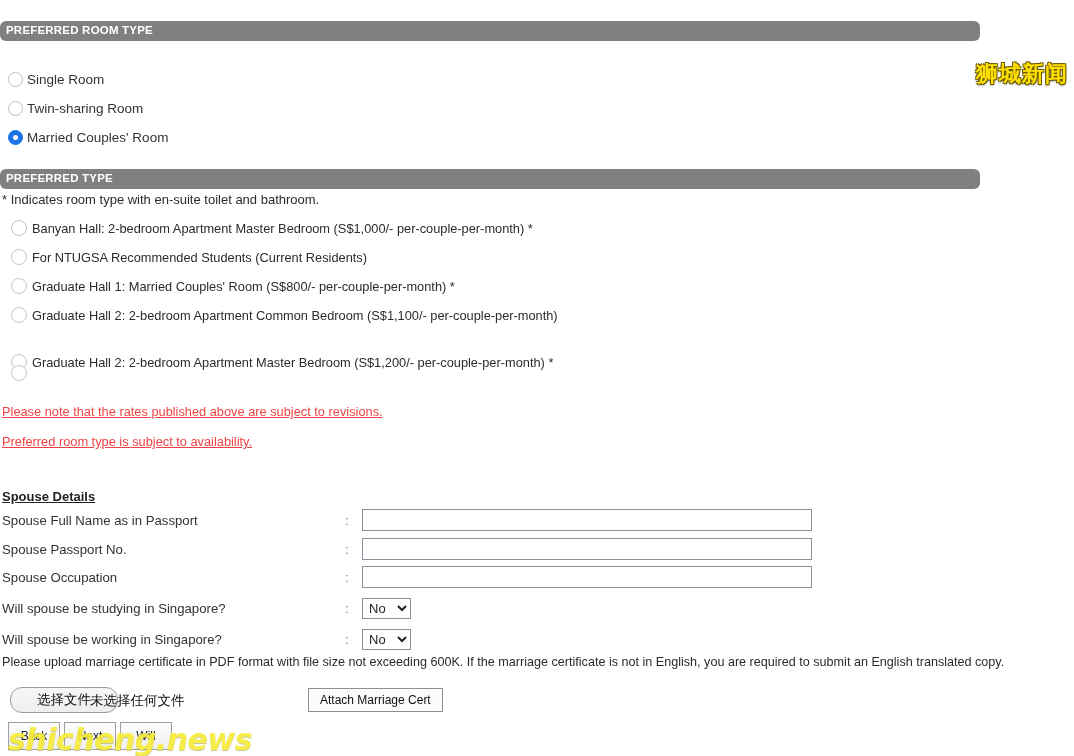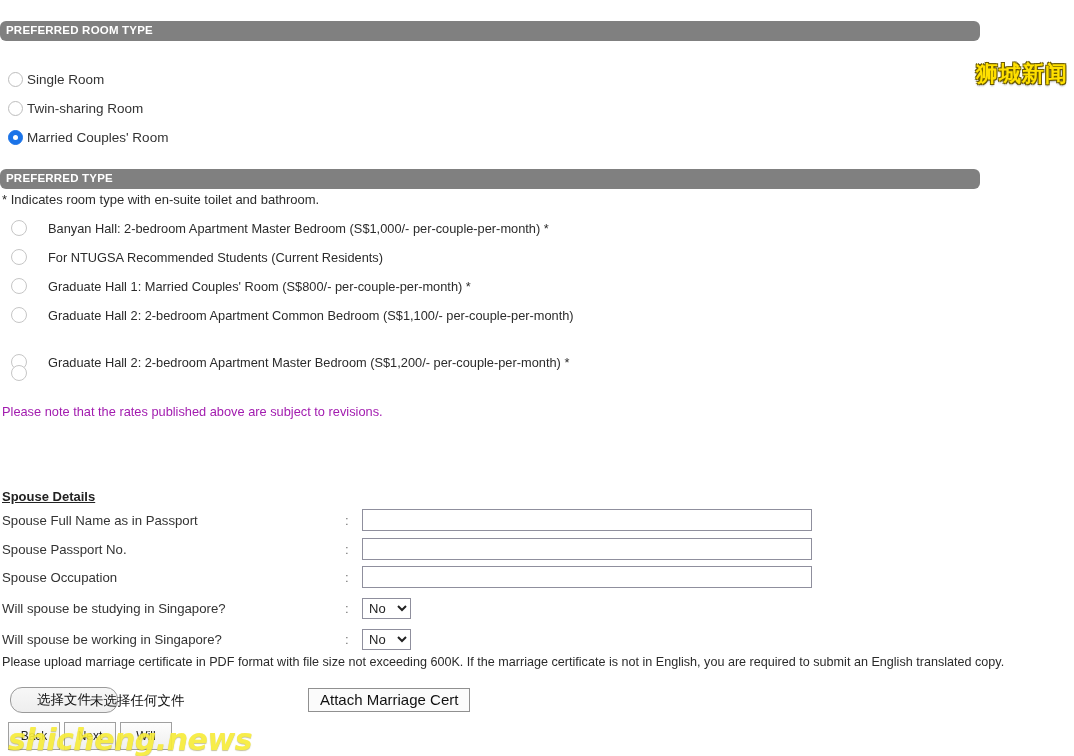--- a/index.html
+++ b/index.html
@@ -87,36 +87,36 @@
   }
 
   
   .hall-row {
     position: absolute;
     left: 11px;
     height: 20px;
     display: flex;
     align-items: center;
     white-space: nowrap;
-    gap: 16px;
   }
   .hall-row .rb { width: 16px; height: 16px; border-color: #c6c6c6; }
   .hall-row .hall-label {
     font-size: 12.8px;
     color: #2b2b2b;
     margin-left: 5px;
   }
 
   
   .note {
     position: absolute;
     left: 2px;
     font-size: 12.8px;
-    color: #a21caf;
-    white-space: nowrap;
+    color: #ef4444;
+    white-space: nowrap;
+    text-decoration: underline;
   }
   .asterisk-note {
     position: absolute;
     left: 2px;
     top: 192px;
     font-size: 13px;
     color: #2b2b2b;
     white-space: nowrap;
   }
 
@@ -208,21 +208,21 @@
   }
   .attach-btn {
     position: absolute;
     left: 308px;
     top: 688px;
     height: 24px;
     box-sizing: border-box;
     border: 1px solid #909090;
     background: #fbfbfb;
     font-family: "Liberation Sans", sans-serif;
-    font-size: 15px;
+    font-size: 12px;
     color: #111111;
     padding: 0 11px;
     line-height: 22px;
     cursor: default;
   }
 
   
   .nav-btn {
     position: absolute;
     top: 722px;
@@ -328,20 +328,21 @@
   <div class="hall-row" style="top:334px;margin-top:18px;">
     <span class="rb"></span>
     <span class="hall-label">Graduate Hall 2: 2-bedroom Apartment Master Bedroom (S$1,200/- per-couple-per-month) *</span>
   </div>
 
   <div class="hall-row" style="top:363px;">
     <span class="rb"></span>
   </div>
 
   <div class="note" style="top:404px;">Please note that the rates published above are subject to revisions.</div>
+  <div class="note" style="top:434px;">Preferred room type is subject to availability.</div>
 
   <div class="spouse-title">Spouse Details</div>
 
   <div class="form-label" style="top:513px;">Spouse Full Name as in Passport</div>
   <div class="form-colon" style="top:513px;">:</div>
   <input class="txt-input" style="top: 509px;" type="text" placeholder="">
 
   <div class="form-label" style="top:542px;">Spouse Passport No.</div>
   <div class="form-colon" style="top:542px;">:</div>
   <input class="txt-input" style="top: 538px;" type="text" placeholder="">

